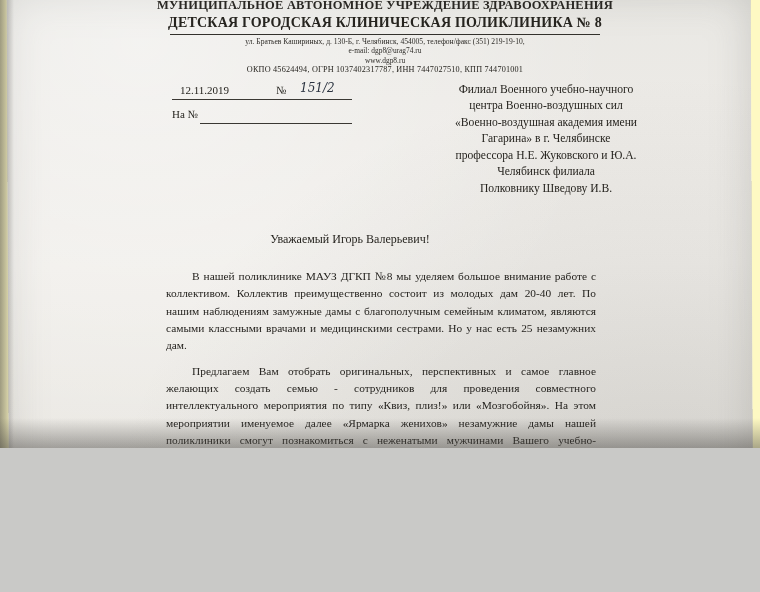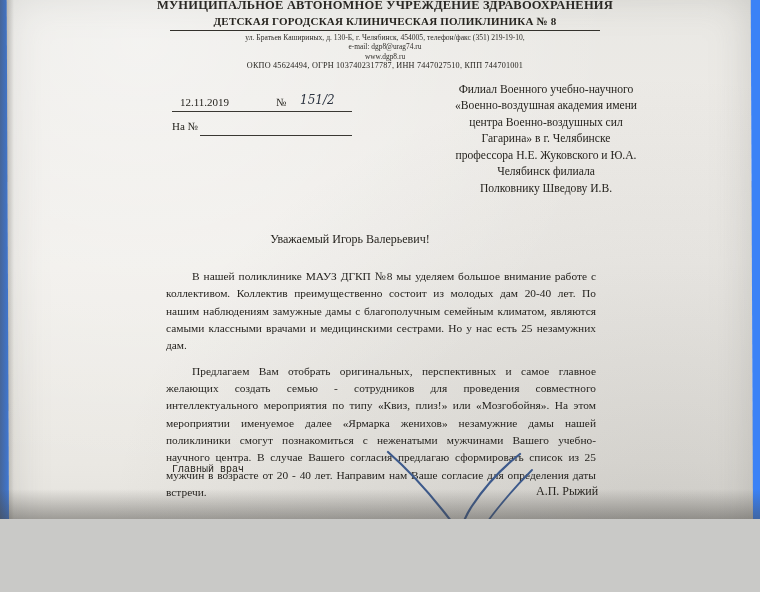--- a/index.html
+++ b/index.html
@@ -9,22 +9,22 @@
   }
   body {
     width: 760px;
     height: 592px;
     overflow: hidden;
     font-family: "Liberation Serif", serif;
   }
   .page {
     position: relative;
     width: 760px;
-    height: 519px;
-    background: #3b82f6;
+    height: 448px;
+    background: #fef9c3;
     overflow: hidden;
   }
   
   .sheet {
     position: absolute;
     left: 8px;
     top: -6px;
     width: 744px;
     height: 600px;
     background: linear-gradient(180deg, #e9e8e4 0%, #eceae6 18%, #f0eeea 45%, #eae8e3 78%, #dedcd7 100%);
@@ -72,21 +72,21 @@
   .hdr-l1 {
     font-size: 12.5px;
     font-weight: bold;
     letter-spacing: 0.2px;
     color: #2a2824;
     white-space: nowrap;
     
     margin-top: -2px;
   }
   .hdr-l2 {
-    font-size: 11px;
+    font-size: 14px;
     font-weight: bold;
     letter-spacing: 0.2px;
     white-space: nowrap;
     margin-top: 2px;
   }
   .hdr-rule {
     margin: 3px auto 2px auto;
     width: 430px;
     height: 0;
     border-top: 1.6px solid #33312c;
@@ -101,21 +101,21 @@
   .hdr-okpo {
     font-size: 8.2px;
     letter-spacing: 0.2px;
     white-space: nowrap;
   }
 
   
   .datebox {
     position: absolute;
     left: 172px;
-    top: 96px;
+    top: 84px;
     width: 180px;
     font-size: 11px;
   }
   .date-row {
     position: relative;
     height: 16px;
   }
   .date-val {
     position: absolute;
     left: 8px;
@@ -248,22 +248,22 @@
         <span class="num-label">№</span>
         <span class="num-val">151/2</span>
       </div>
       <div class="date-underline"></div>
       <div class="na-row">На №</div>
       <div class="na-underline"></div>
     </div>
 
     <div class="addressee">
       <div>Филиал Военного учебно-научного</div>
+      <div>центра Военно-воздушных сил</div>
       <div>«Военно-воздушная академия имени</div>
-      <div>центра Военно-воздушных сил</div>
       <div>Гагарина» в г. Челябинске</div>
       <div>профессора Н.Е. Жуковского и Ю.А.</div>
       <div>Челябинск филиала</div>
       <div>Полковнику Шведову И.В.</div>
     </div>
 
     <div class="salutation">Уважаемый Игорь Валерьевич!</div>
 
     <div class="body">
       <p>В нашей поликлинике МАУЗ ДГКП №8 мы уделяем большое внимание работе с коллективом. Коллектив преимущественно состоит из молодых дам 20-40 лет. По нашим наблюдениям замужные дамы с благополучным семейным климатом, являются самыми классными врачами и медицинскими сестрами. Но у нас есть 25 незамужних дам.</p>

